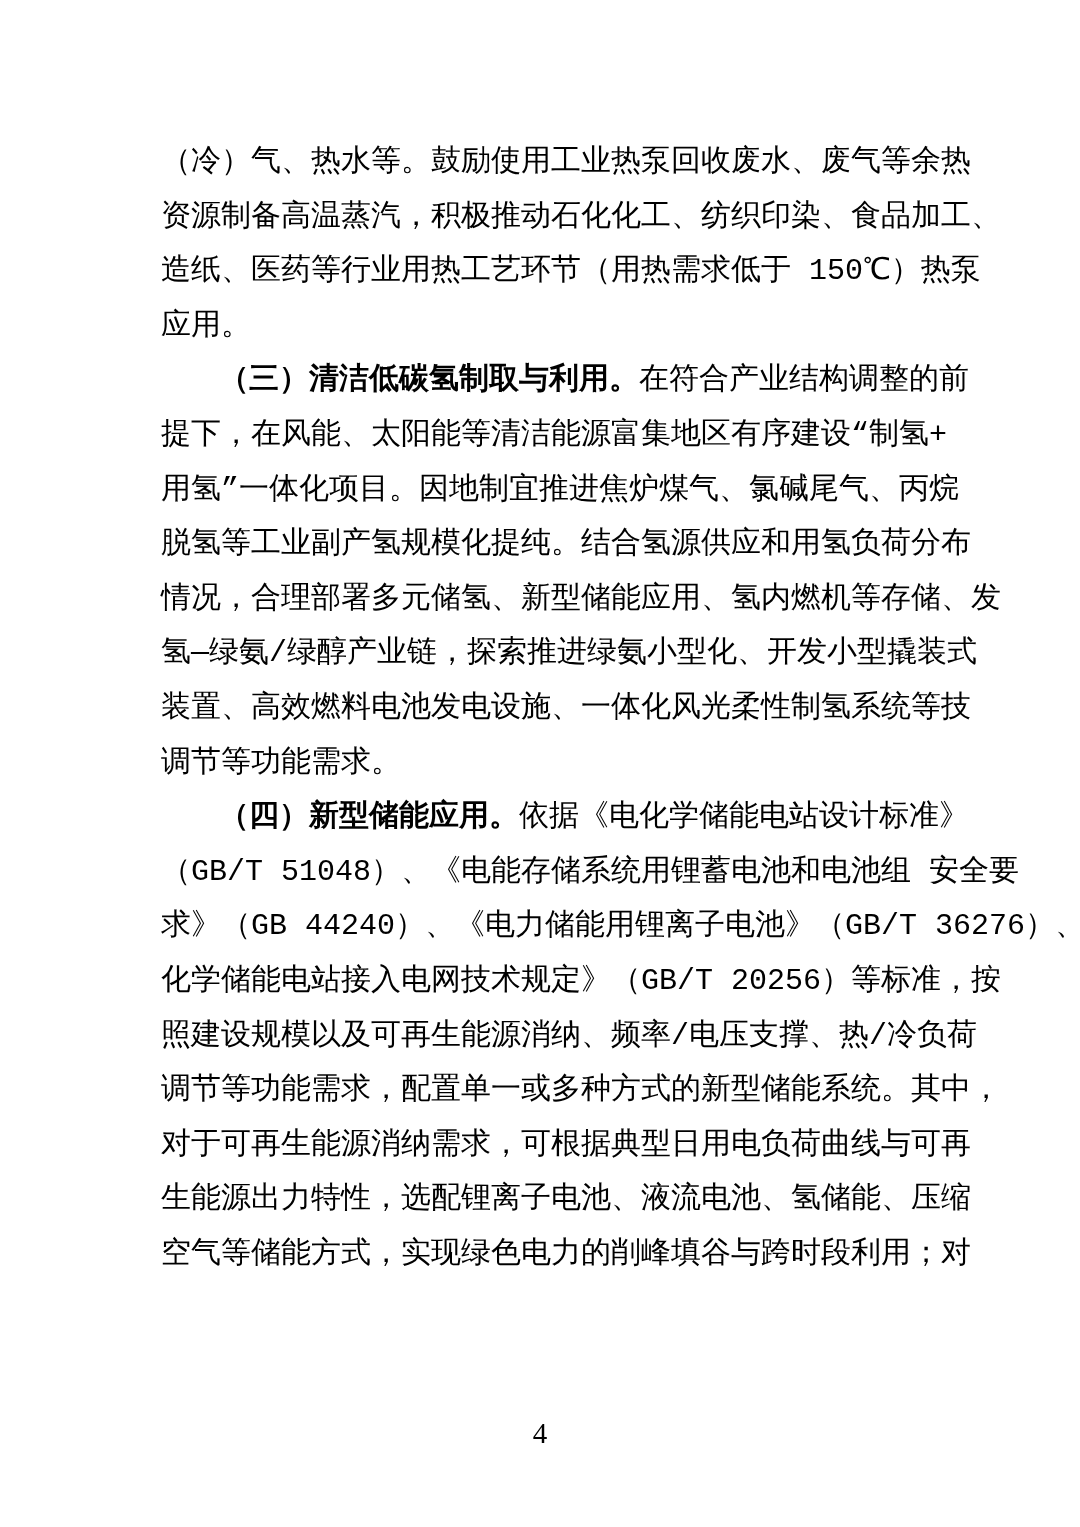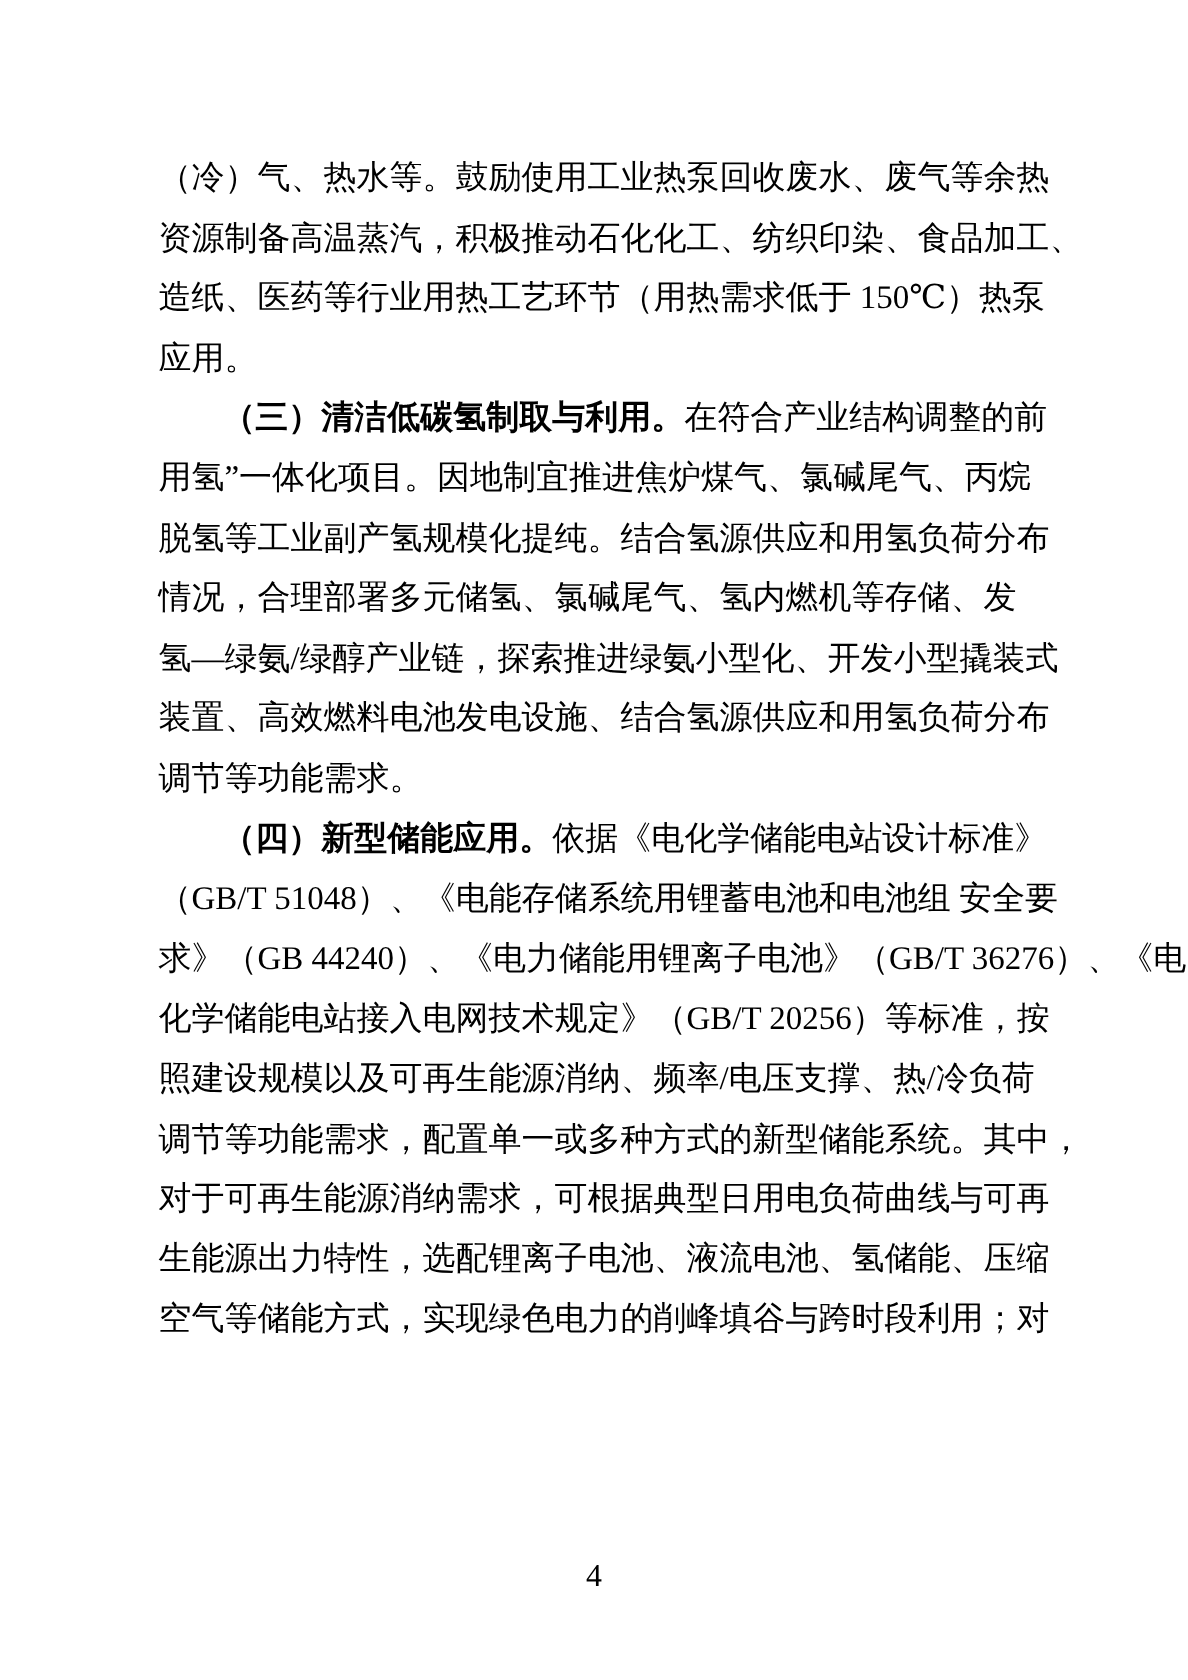--- a/index.html
+++ b/index.html
@@ -12,23 +12,24 @@
     overflow: hidden;
   }
   .page {
     position: relative;
     width: 1080px;
     height: 1527px;
     background: #ffffff;
   }
   .content {
     position: absolute;
-    left: 144px;
+    left: 161px;
     top: 135px;
     width: 778px;
+    font-family: Liberation Mono, monospace;
   }
   .line {
     height: 54.6px;
     line-height: 54.6px;
     font-size: 30px;
     white-space: nowrap;
     color: #000000;
   }
   
   .jl {
@@ -66,25 +67,26 @@
 <div class="page">
 
   <div class="content">
 
     <div class="line jl">（冷）气、热水等。鼓励使用工业热泵回收废水、废气等余热</div>
     <div class="line jl">资源制备高温蒸汽，积极推动石化化工、纺织印染、食品加工、</div>
     <div class="line jl">造纸、医药等行业用热工艺环节（用热需求低于 150℃）热泵</div>
     <div class="line ll">应用。</div>
 
     <div class="line jl ind"><span class="bold-head">（三）清洁低碳氢制取与利用。</span><span>在符合产业结构调整的前</span></div>
+    <div class="line jl">提下，在风能、太阳能等清洁能源富集地区有序建设“制氢+</div>
     <div class="line jl">用氢”一体化项目。因地制宜推进焦炉煤气、氯碱尾气、丙烷</div>
     <div class="line jl">脱氢等工业副产氢规模化提纯。结合氢源供应和用氢负荷分布</div>
-    <div class="line jl">情况，合理部署多元储氢、氯碱尾气、氢内燃机等存储、发</div>
+    <div class="line jl">情况，合理部署多元储氢、新型储能应用、氢内燃机等存储、发</div>
     <div class="line jl">氢—绿氨/绿醇产业链，探索推进绿氨小型化、开发小型撬装式</div>
-    <div class="line jl">装置、高效燃料电池发电设施、结合氢源供应和用氢负荷分布</div>
+    <div class="line jl">装置、高效燃料电池发电设施、一体化风光柔性制氢系统等技</div>
     <div class="line ll">调节等功能需求。</div>
 
     <div class="line jl ind"><span class="bold-head">（四）新型储能应用。</span><span>依据《电化学储能电站设计标准》</span></div>
     <div class="line jl">（GB/T 51048）、《电能存储系统用锂蓄电池和电池组 安全要</div>
     <div class="line jl">求》（GB 44240）、《电力储能用锂离子电池》（GB/T 36276）、《电</div>
     <div class="line jl">化学储能电站接入电网技术规定》（GB/T 20256）等标准，按</div>
     <div class="line jl">照建设规模以及可再生能源消纳、频率/电压支撑、热/冷负荷</div>
     <div class="line jl">调节等功能需求，配置单一或多种方式的新型储能系统。其中，</div>
     <div class="line jl">对于可再生能源消纳需求，可根据典型日用电负荷曲线与可再</div>
     <div class="line jl">生能源出力特性，选配锂离子电池、液流电池、氢储能、压缩</div>

